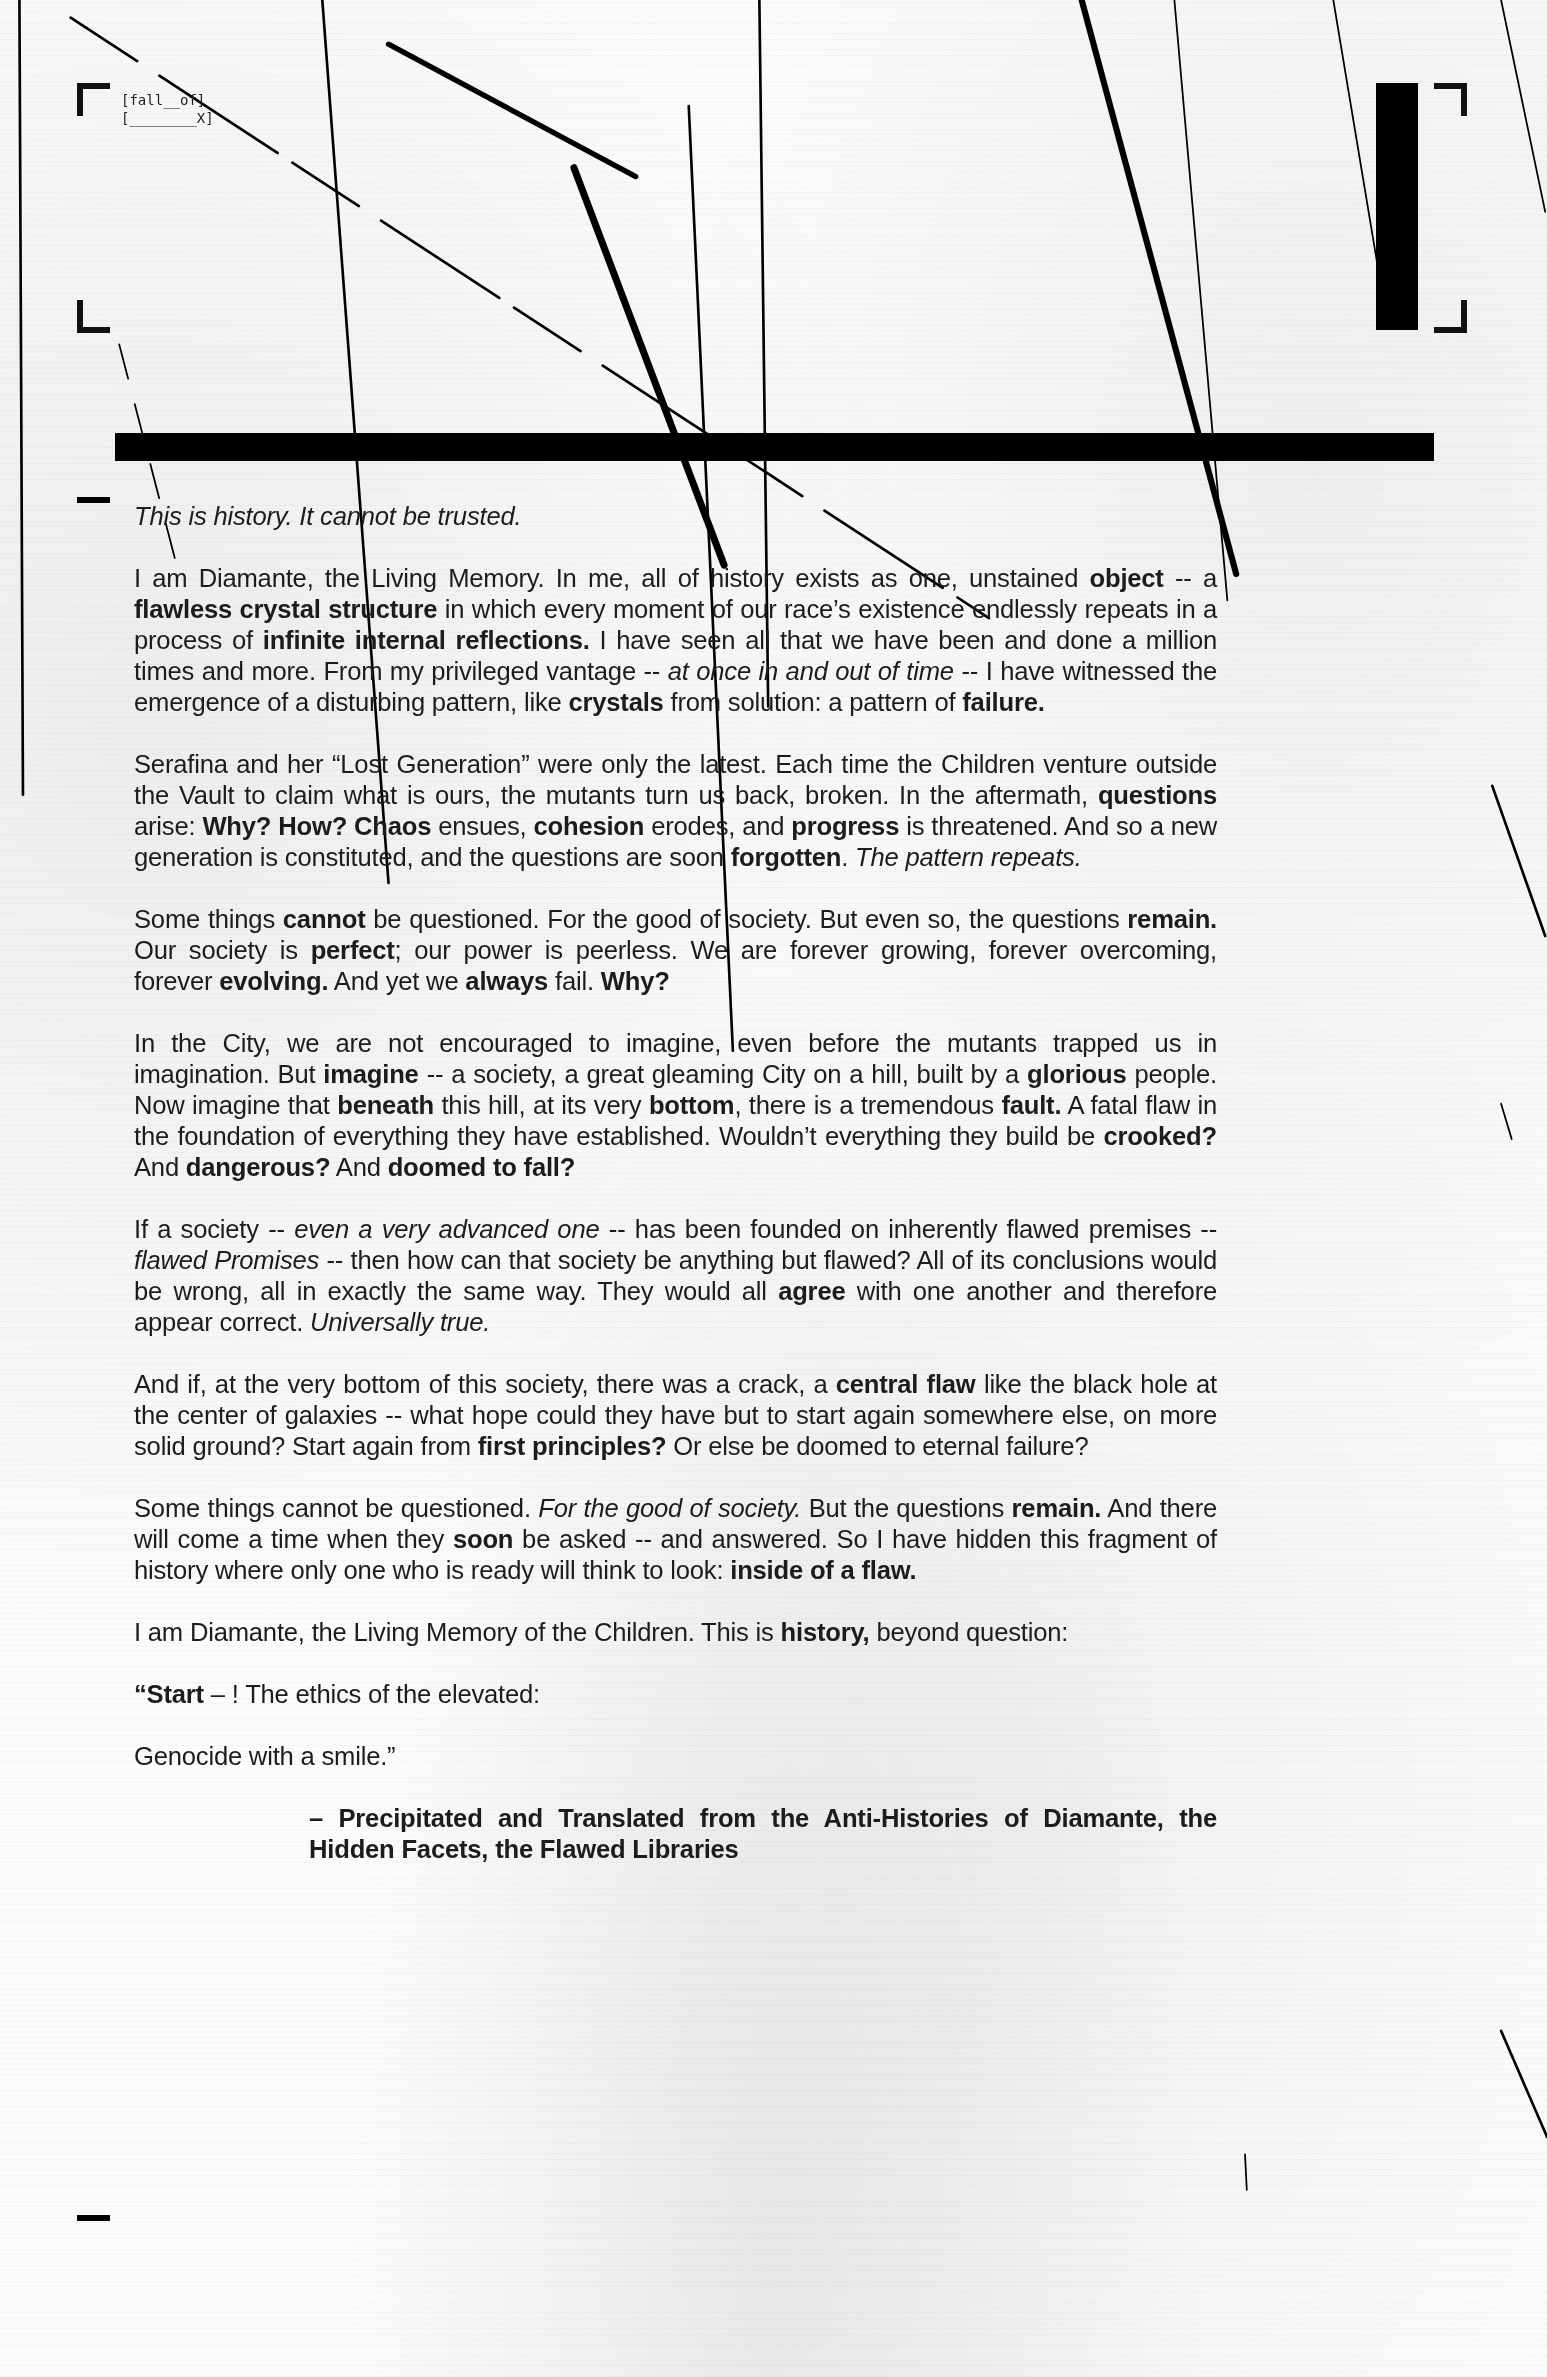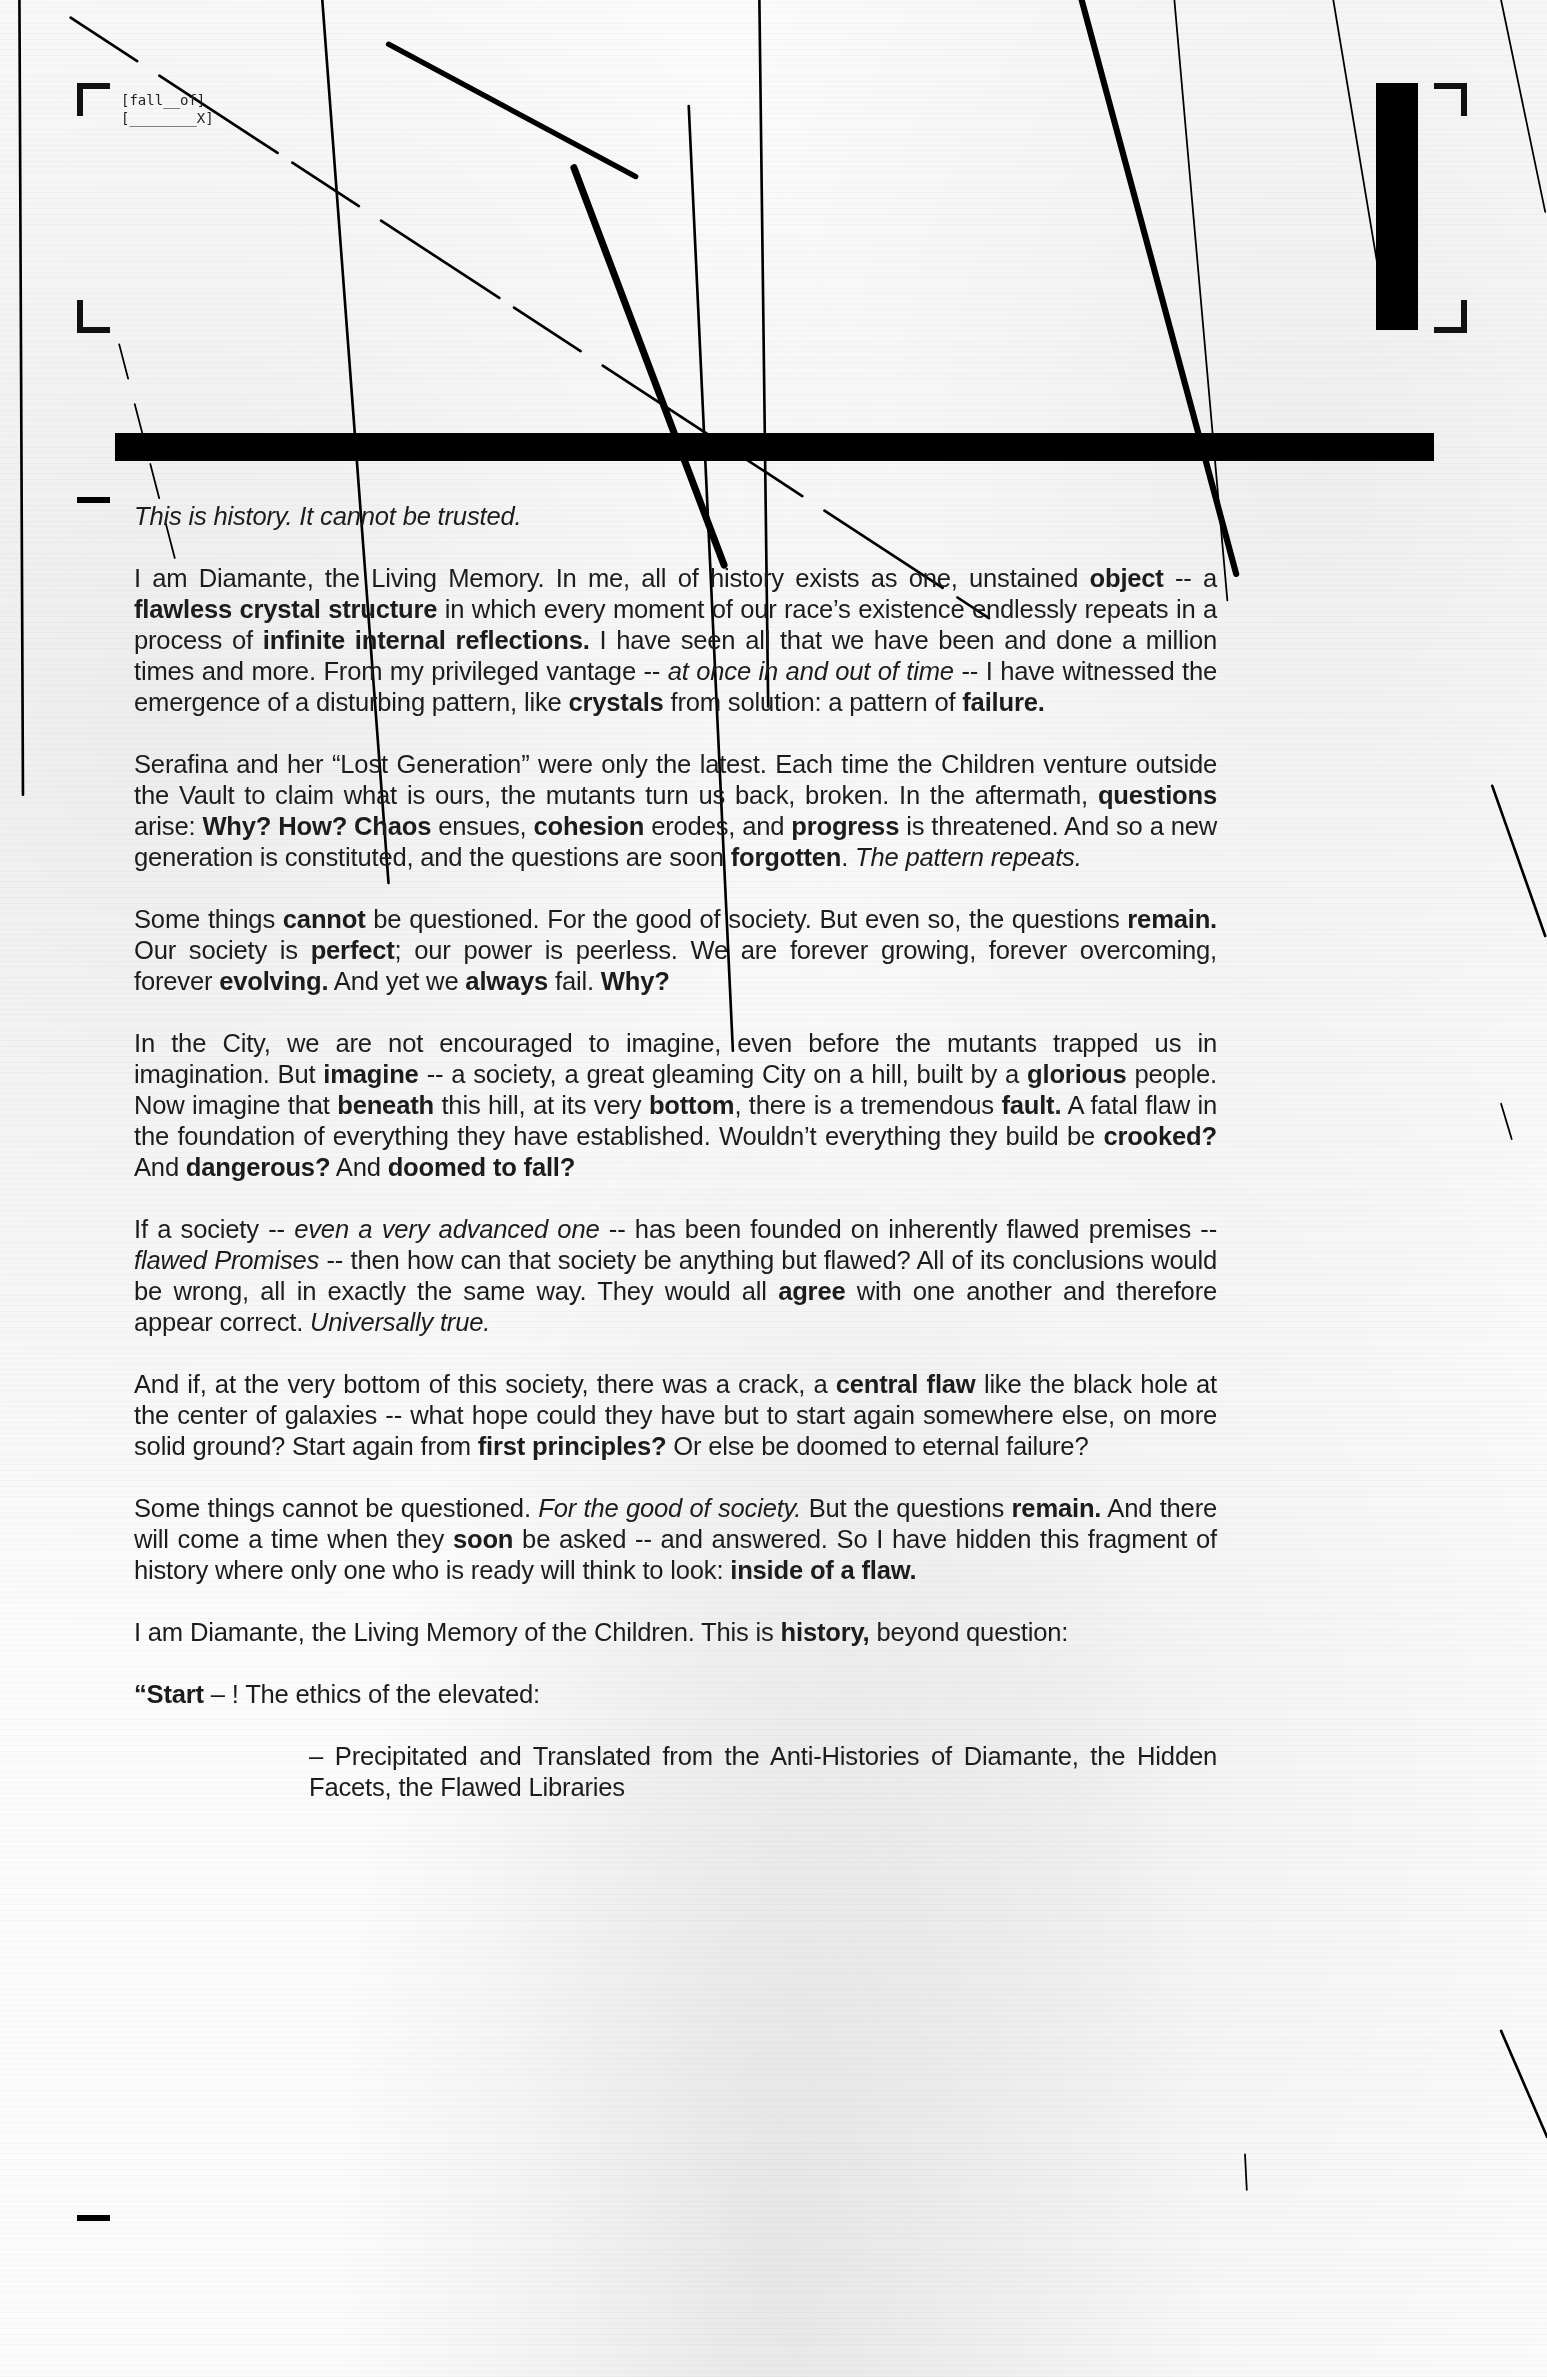--- a/index.html
+++ b/index.html
@@ -29,21 +29,21 @@
   .hbar { position: absolute; left: 115px; top: 433px; width: 1319px; height: 28px; background: #000; }
   .dash { position: absolute; width: 33px; height: 6.2px; background: #000; }
   .text {
     position: absolute; left: 134px; top: 501px; width: 1083px;
     font-size: 25.6px; line-height: 31px; text-align: justify;
     letter-spacing: -0.2px;
   }
   .text p { margin: 0 0 31px 0; }
   .text b { font-weight: bold; }
   .text i { }
-  .credit { margin-left: 175px !important; }
+  .credit { margin-left: 175px !important; font-weight: bold; }
 </style>
 </head>
 <body>
 
 <div class="grunge"></div>
 
 <svg class="scratches" width="1547" height="2377" viewBox="0 0 1752 2692">
   <g stroke="#000" fill="none" stroke-linecap="round">
     <line x1="22" y1="0" x2="26" y2="900" stroke-width="3"></line>
     <line x1="80" y1="20" x2="1120" y2="700" stroke-width="3" stroke-dasharray="90 30 160 20"></line>
@@ -84,16 +84,17 @@
   <div id="paras">
       <p><span>I am Diamante, the Living Memory. In me, all of history exists as one, unstained </span><b>object</b><span> -- a </span><b>flawless crystal structure</b><span> in which every moment of our race’s existence endlessly repeats in a process of </span><b>infinite internal reflections.</b><span> I have seen all that we have been and done a million times and more. From my privileged vantage -- </span><i>at once in and out of time</i><span> -- I have witnessed the emergence of a disturbing pattern, like </span><b>crystals</b><span> from solution: a pattern of </span><b>failure.</b></p>
       <p><span>Serafina and her “Lost Generation” were only the latest. Each time the Children venture outside the Vault to claim what is ours, the mutants turn us back, broken. In the aftermath, </span><b>questions</b><span> arise: </span><b>Why? How? Chaos</b><span> ensues, </span><b>cohesion</b><span> erodes, and </span><b>progress</b><span> is threatened. And so a new generation is constituted, and the questions are soon </span><b>forgotten</b><span>. </span><i>The pattern repeats.</i></p>
       <p><span>Some things </span><b>cannot</b><span> be questioned. For the good of society. But even so, the questions </span><b>remain.</b><span> Our society is </span><b>perfect</b><span>; our power is peerless. We are forever growing, forever overcoming, forever </span><b>evolving.</b><span> And yet we </span><b>always</b><span> fail. </span><b>Why?</b></p>
       <p><span>In the City, we are not encouraged to imagine, even before the mutants trapped us in imagination. But </span><b>imagine</b><span> -- a society, a great gleaming City on a hill, built by a </span><b>glorious</b><span> people. Now imagine that </span><b>beneath</b><span> this hill, at its very </span><b>bottom</b><span>, there is a tremendous </span><b>fault.</b><span> A fatal flaw in the foundation of everything they have established. Wouldn’t everything they build be </span><b>crooked?</b><span> And </span><b>dangerous?</b><span> And </span><b>doomed to fall?</b></p>
       <p><span>If a society -- </span><i>even a very advanced one</i><span> -- has been founded on inherently flawed premises -- </span><i>flawed Promises</i><span> -- then how can that society be anything but flawed? All of its conclusions would be wrong, all in exactly the same way. They would all </span><b>agree</b><span> with one another and therefore appear correct. </span><i>Universally true.</i></p>
       <p><span>And if, at the very bottom of this society, there was a crack, a </span><b>central flaw</b><span> like the black hole at the center of galaxies -- what hope could they have but to start again somewhere else, on more solid ground? Start again from </span><b>first principles?</b><span> Or else be doomed to eternal failure?</span></p>
       <p><span>Some things cannot be questioned. </span><i>For the good of society.</i><span> But the questions </span><b>remain.</b><span> And there will come a time when they </span><b>soon</b><span> be asked -- and answered. So I have hidden this fragment of history where only one who is ready will think to look: </span><b>inside of a flaw.</b></p>
       <p><span>I am Diamante, the Living Memory of the Children. This is </span><b>history,</b><span> beyond question:</span></p>
       <p><b>“Start</b><span> – ! The ethics of the elevated:</span></p>
+      <p><span>Genocide with a smile.”</span></p>
     </div>
   <p class="credit">– Precipitated and Translated from the Anti-Histories of Diamante, the Hidden Facets, the Flawed Libraries</p>
 </div>
 
 
 </body></html>

